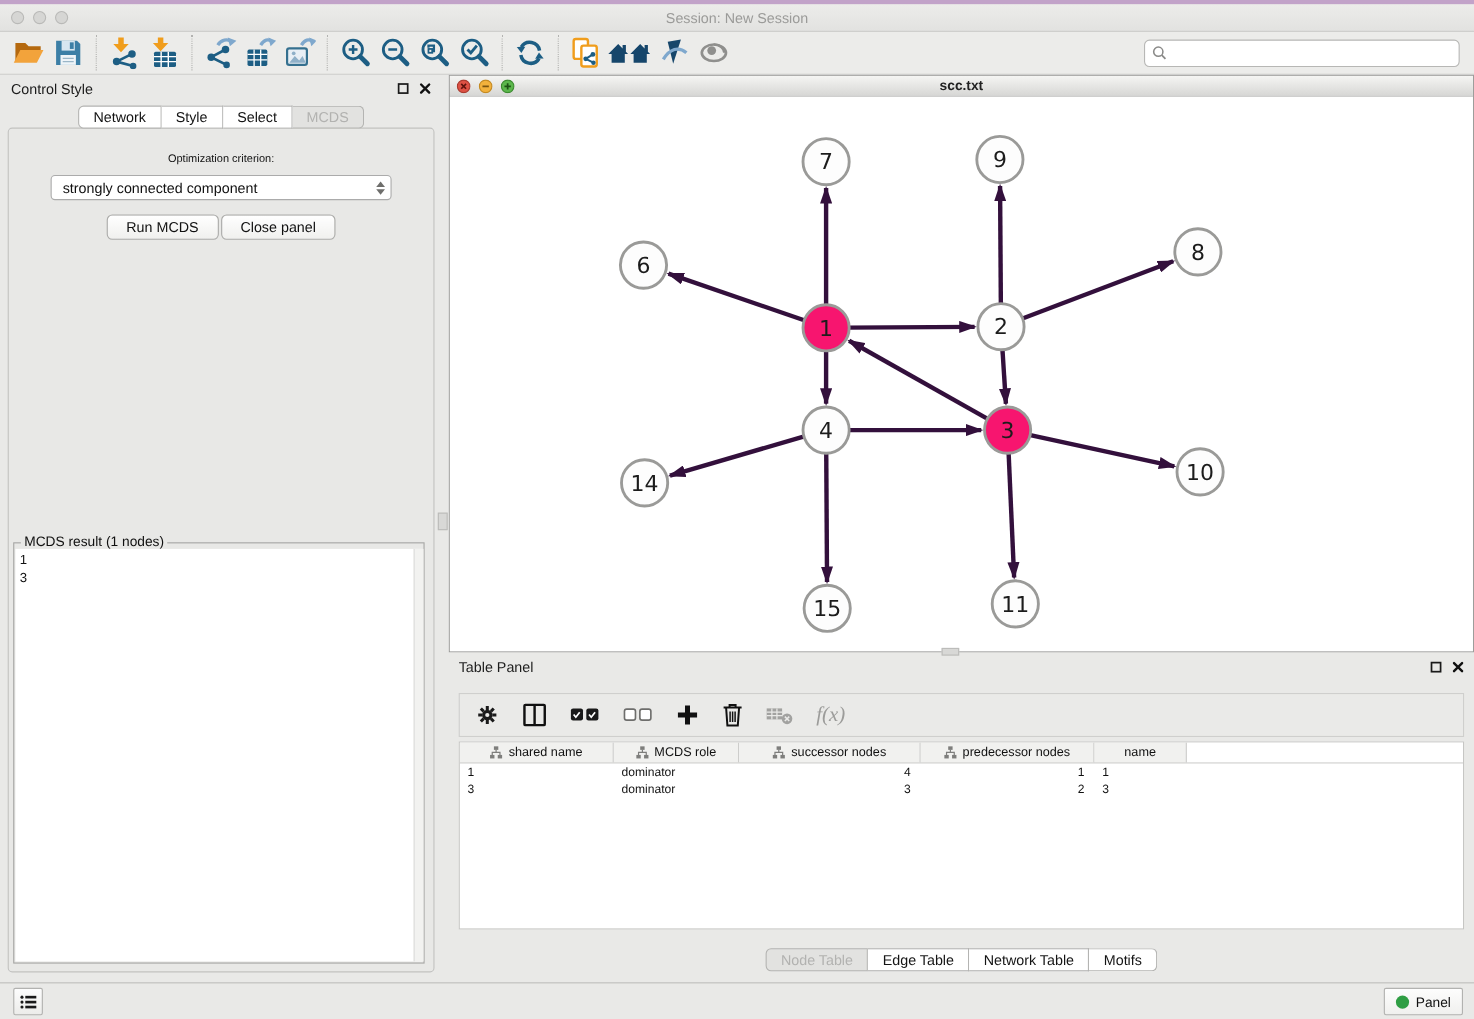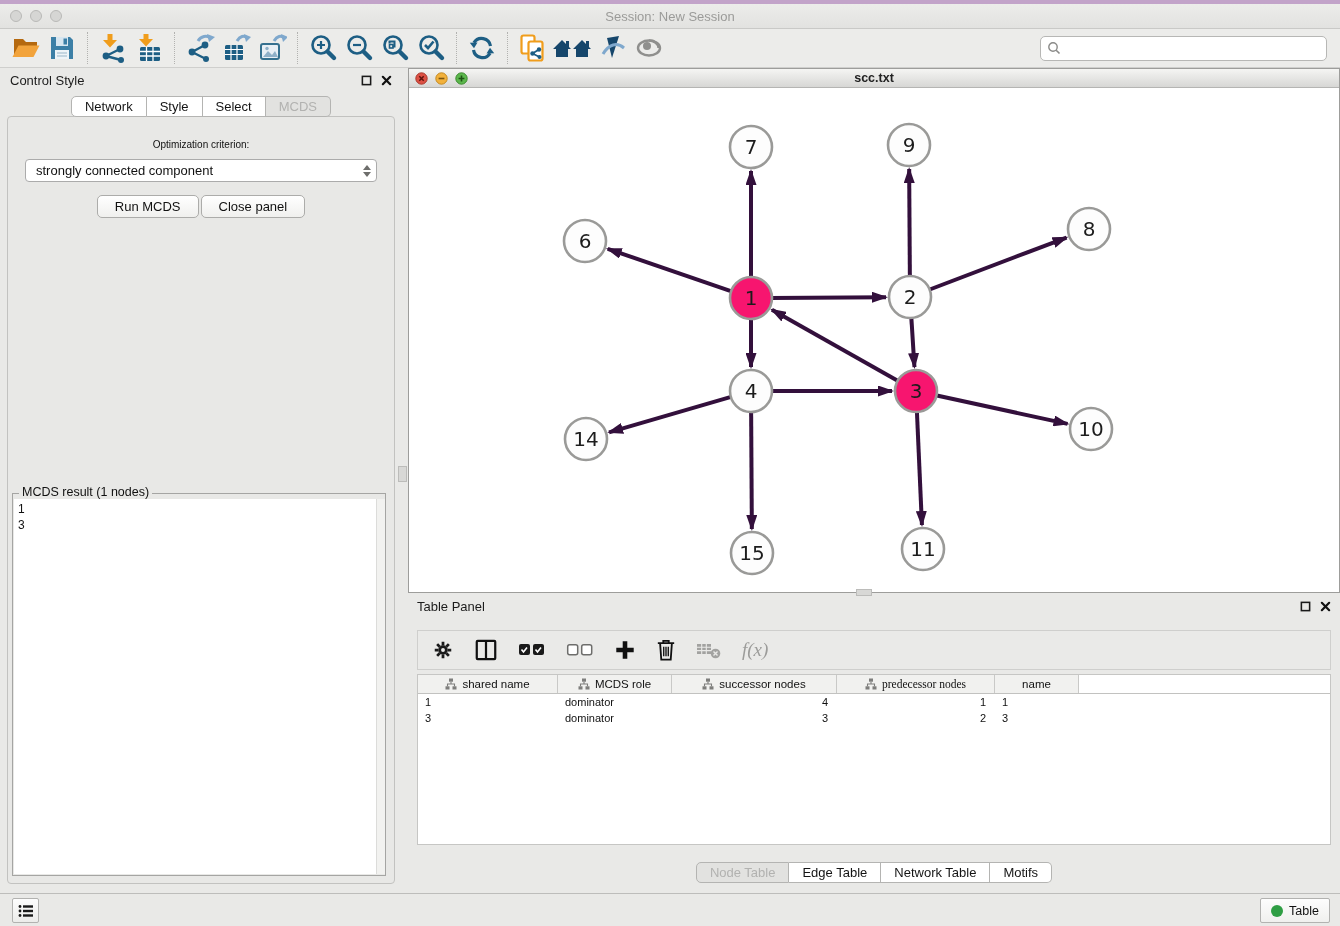--- a/index.html
+++ b/index.html
@@ -39,21 +39,21 @@
   .panel-ctrls { margin-left:auto; display:flex; gap:9px; align-items:center; }
   .cp-tabs { position:relative; z-index:2; display:flex; justify-content:center; margin-top:4px; }
   .tab { background:#fff; border:1px solid #b4b4b2; border-left:none;
     padding:2px 13px; font-size:13px; color:#141414; }
   .tab:first-child { border-left:1px solid #b4b4b2; border-radius:5px 0 0 5px; }
   .tab:last-child { border-radius:0 5px 5px 0; }
   .tab.active { background:#e2e2e0; color:#b2b2b0; }
   .cp-content { position:absolute; left:7px; right:7px; top:48px; bottom:9px;
     border:1px solid #c2c2c0; border-radius:4px; background:#e8e8e6; }
   .opt-label { text-align:center; margin-top:22px; font-size:10px; color:#111; }
-  .selectbox { width:352px; height:23px; margin:9px auto 0; background:#fff;
+  .selectbox { width:310px; height:23px; margin:9px auto 0; background:#fff;
     border:1px solid #ababab; border-radius:4px; display:flex; align-items:center;
     padding:0 5px 0 10px; font-size:13px; color:#111; }
   .selectbox .stepper { margin-left:auto; display:flex; flex-direction:column; gap:2px; align-items:center; }
   .stepper i { width:0; height:0; border-left:4px solid transparent; border-right:4px solid transparent; display:block; }
   .stepper .up { border-bottom:5px solid #6e6e6c; }
   .stepper .dn { border-top:5px solid #6e6e6c; }
   .btn-row { display:flex; justify-content:center; gap:2px; margin-top:13px; }
   .pbtn { background:linear-gradient(#ffffff,#f0f0ee); border:1px solid #acacaa;
     border-radius:5px; padding:3px 17px; font-size:13px; color:#111; }
   .result-group { position:absolute; left:4px; right:8px; top:376px; bottom:7px;
@@ -452,21 +452,21 @@
             </div>
             <div class="th" style="width: 165px;">
               <svg width="12" height="12" viewBox="0 0 12 12">
                 <rect x="4" y="0.5" width="4" height="3.2" fill="#7e7e7c"></rect>
                 <rect x="0.5" y="8.3" width="4" height="3.2" fill="#7e7e7c"></rect>
                 <rect x="7.5" y="8.3" width="4" height="3.2" fill="#7e7e7c"></rect>
                 <path d="M6 3.7 V6 M2.5 8.3 V6 h7 v2.3" fill="none" stroke="#7e7e7c" stroke-width="1.1"></path>
               </svg>
               <span>successor nodes</span>
             </div>
-            <div class="th" style="width: 158px; font-family: Liberation Serif, serif;">
+            <div class="th" style="width: 158px;">
               <svg width="12" height="12" viewBox="0 0 12 12">
                 <rect x="4" y="0.5" width="4" height="3.2" fill="#7e7e7c"></rect>
                 <rect x="0.5" y="8.3" width="4" height="3.2" fill="#7e7e7c"></rect>
                 <rect x="7.5" y="8.3" width="4" height="3.2" fill="#7e7e7c"></rect>
                 <path d="M6 3.7 V6 M2.5 8.3 V6 h7 v2.3" fill="none" stroke="#7e7e7c" stroke-width="1.1"></path>
               </svg>
               <span>predecessor nodes</span>
             </div>
             <div class="th" style="width: 84px;">
               <span>name</span>
@@ -507,15 +507,15 @@
       <circle cx="2" cy="2.5" r="1.4" fill="#1a1a1a"></circle>
         <rect x="5" y="1.3" width="10" height="2.4" fill="#1a1a1a"></rect>
       <circle cx="2" cy="7" r="1.4" fill="#1a1a1a"></circle>
         <rect x="5" y="5.8" width="10" height="2.4" fill="#1a1a1a"></rect>
       <circle cx="2" cy="11.5" r="1.4" fill="#1a1a1a"></circle>
         <rect x="5" y="10.3" width="10" height="2.4" fill="#1a1a1a"></rect>
     </svg>
   </div>
   <div class="mem-btn">
     <span class="mem-dot"></span>
-    <span>Table</span>
+    <span>Panel</span>
   </div>
 </div>
 
 </body></html>

